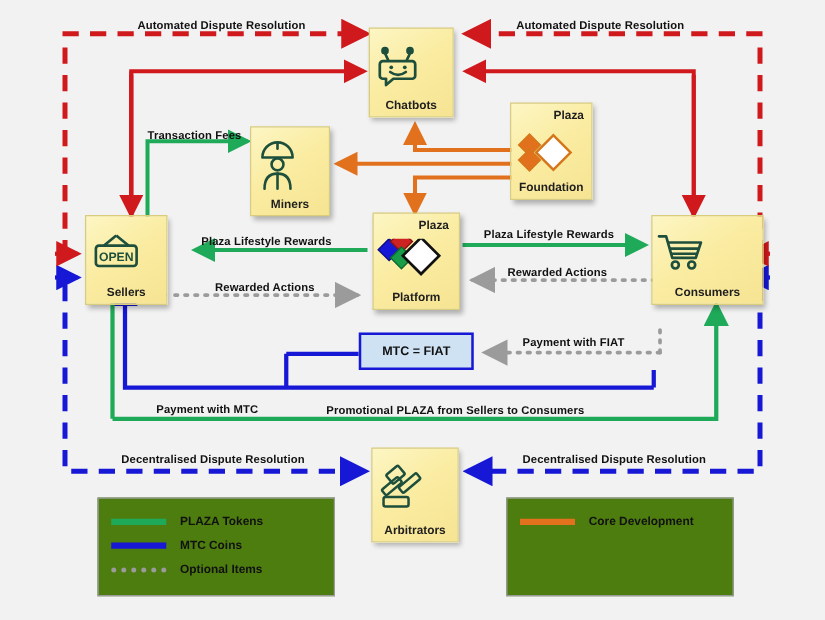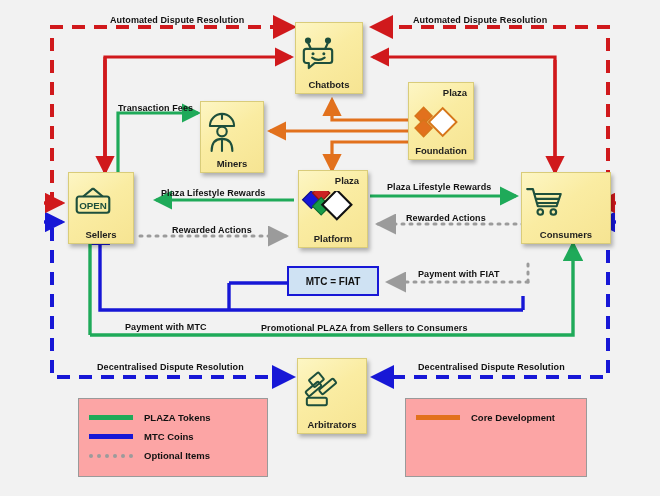--- a/index.html
+++ b/index.html
@@ -46,21 +46,21 @@
     border:2px solid #1717d6;
     z-index:6;
     display:flex;align-items:center;justify-content:center;
     font-size:10px;font-weight:bold;color:#111;
     box-sizing:border-box;
   }
 
   
   .legend{
     position:absolute;
-    background:#fca5a5;
+    background:#4d7c0f;
     border:1px solid #9a9a9a;
     z-index:9;
     box-sizing:border-box;
     padding:9px 10px;
   }
   .legrow{display:flex;align-items:center;height:19px;}
   .swatch{width:44px;height:5px;margin-right:11px;flex:0 0 auto;}
   .swatch.dotted{
     height:5px;background:none;
     display:flex;align-items:center;justify-content:space-between;

